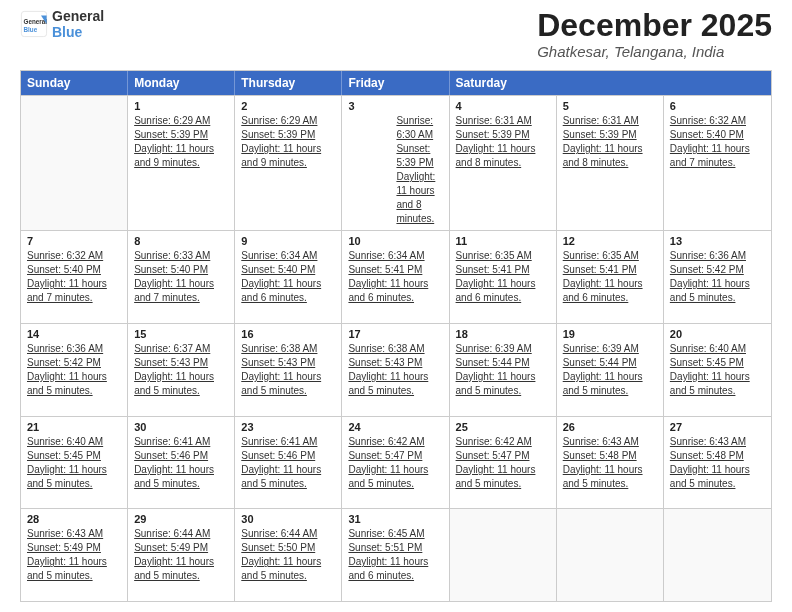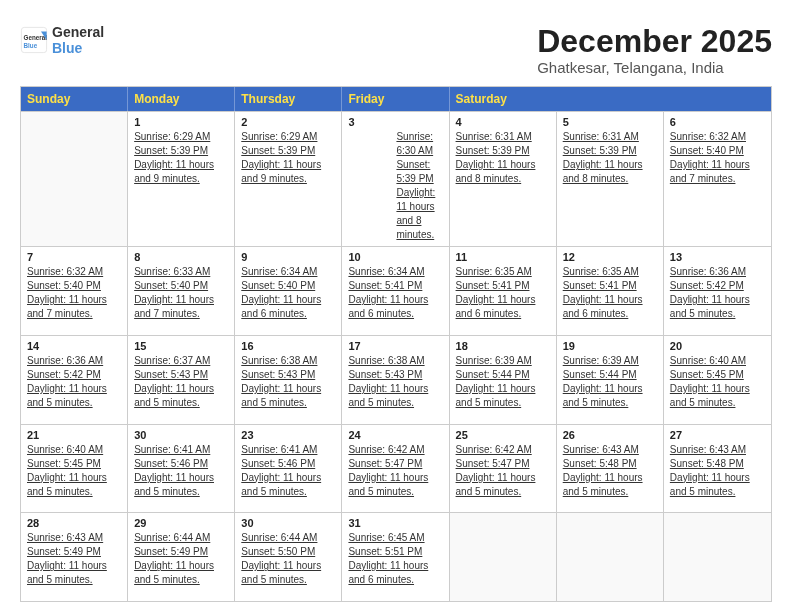--- a/index.html
+++ b/index.html
@@ -6,21 +6,21 @@
     body {
       font-family: Arial, sans-serif;
       background: #fff;
       width: 792px;
       height: 612px;
       overflow: hidden;
     }
     .container {
       width: 792px;
       height: 612px;
-      padding: 24px 20px 10px 20px;
+      padding: 8px 20px 10px 20px;
       display: flex;
       flex-direction: column;
     }
     .header {
       display: flex;
       justify-content: space-between;
       align-items: flex-start;
       margin-bottom: 10px;
     }
     .logo {
@@ -37,34 +37,35 @@
     }
     .month-title {
       font-size: 32px;
       font-weight: bold;
       color: #222;
       line-height: 1.1;
     }
     .subtitle {
       font-size: 15px;
       color: #555;
+      font-style: italic;
     }
     .calendar {
       flex: 1;
       display: flex;
       flex-direction: column;
       border: 1px solid #ccc;
     }
     .cal-header {
       display: grid;
       grid-template-columns: repeat(7, 1fr);
       background: #3a6bc4;
     }
     .cal-header-cell {
-      color: #fde047;
+      color: #ffffff;
       font-size: 12px;
       font-weight: bold;
       padding: 5px 6px;
       text-align: left;
       border-right: 1px solid rgba(255,255,255,0.3);
     }
     .cal-header-cell:last-child { border-right: none; }
     .cal-body {
       display: flex;
       flex-direction: column;

